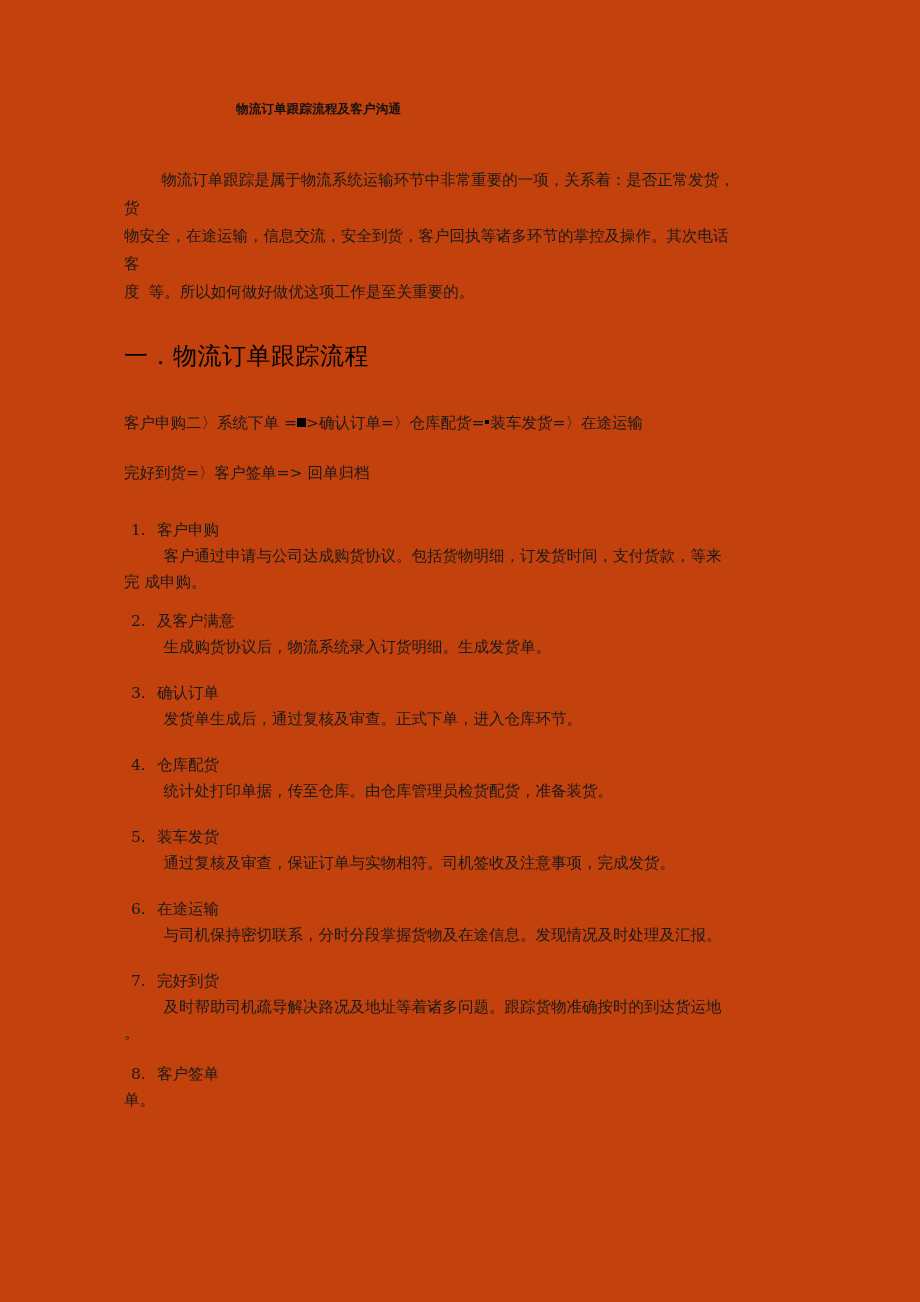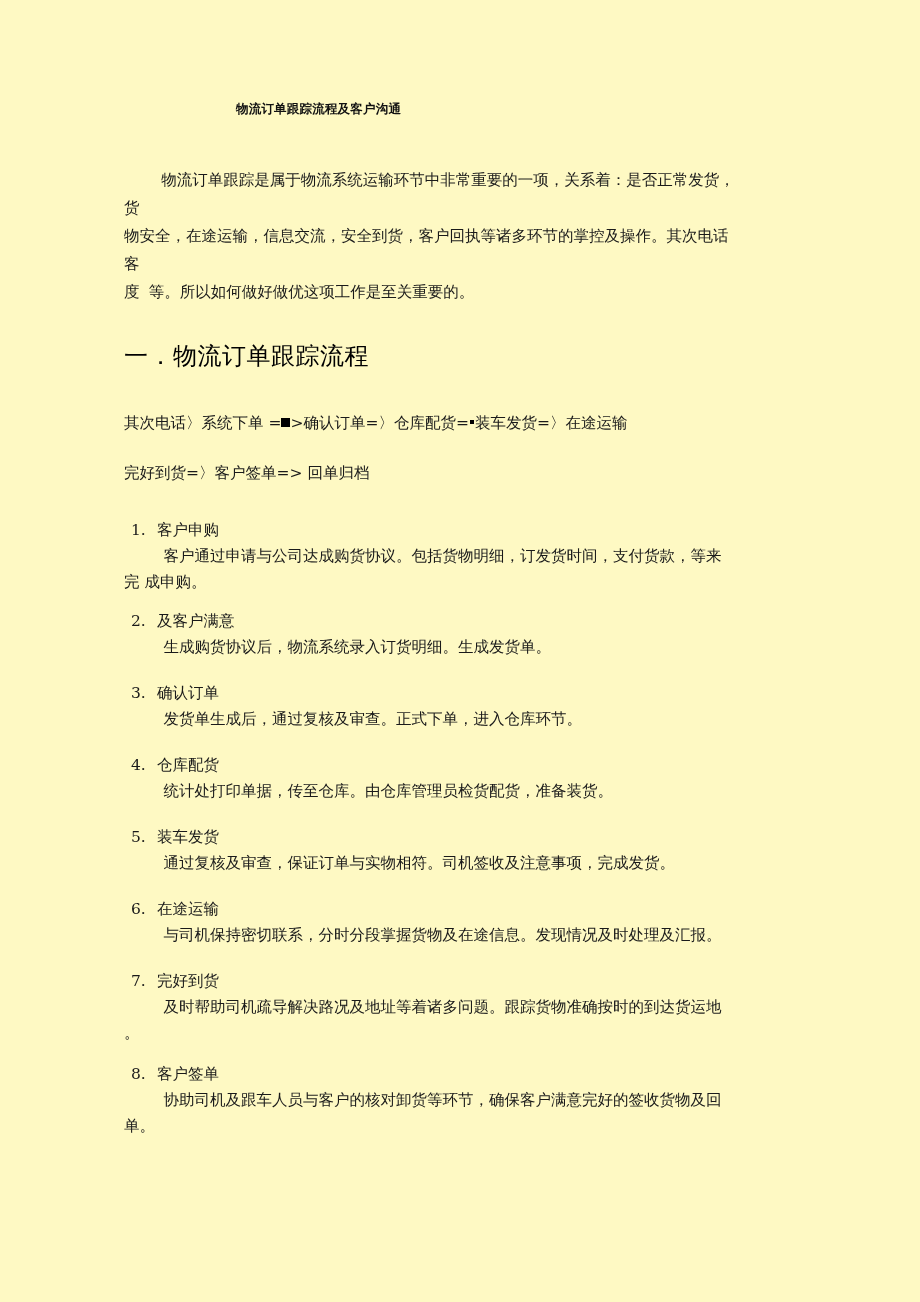--- a/index.html
+++ b/index.html
@@ -16,21 +16,21 @@
     color: #000000;
     -webkit-font-smoothing: antialiased;
   }
 
   .page {
     position: absolute;
     left: 0;
     top: 0;
     width: 920px;
     height: 1302px;
-    background: #fef9c3;
+    background: #c2410c;
   }
 
   
   .doc-title {
     position: absolute;
     left: 236px;
     top: 101px;
     font-family: "DejaVu Sans", "Liberation Sans", sans-serif;
     font-weight: bold;
     font-size: 12.5px;
@@ -149,21 +149,21 @@
   <div class="intro">
     <div class="ln">    物流订单跟踪是属于物流系统运输环节中非常重要的一项，关系着：是否正常发货，</div>
     <div class="ln">货</div>
     <div class="ln">物安全，在途运输，信息交流，安全到货，客户回执等诸多环节的掌控及操作。其次电话</div>
     <div class="ln">客</div>
     <div class="ln">度 等。所以如何做好做优这项工作是至关重要的。</div>
   </div>
 
   <div class="section-heading">一．物流订单跟踪流程</div>
 
-  <div class="flowline l1"><span>其次电话〉系统下单 =</span><span class="sq"></span><span>&gt;确认订单=〉仓库配货=</span><span class="dotmark"></span><span>装车发货=〉在途运输</span></div>
+  <div class="flowline l1"><span>客户申购二〉系统下单 =</span><span class="sq"></span><span>&gt;确认订单=〉仓库配货=</span><span class="dotmark"></span><span>装车发货=〉在途运输</span></div>
 
   <div class="flowline l2">完好到货=〉客户签单=&gt; 回单归档</div>
 
   <div class="list">
 
     <div class="li" style="top:518px">
       <div class="li-num">1.</div>
       <div class="li-label">客户申购</div>
       <div class="li-body">
         <span class="bline">        客户通过申请与公司达成购货协议。包括货物明细，订发货时间，支付货款，等来</span>
@@ -217,19 +217,18 @@
       <div class="li-body">
         <span class="bline">        及时帮助司机疏导解决路况及地址等着诸多问题。跟踪货物准确按时的到达货运地</span>
         <span class="bline">。</span>
       </div>
     </div>
 
     <div class="li" style="top:1062px">
       <div class="li-num">8.</div>
       <div class="li-label">客户签单</div>
       <div class="li-body">
-        <span class="bline">        协助司机及跟车人员与客户的核对卸货等环节，确保客户满意完好的签收货物及回</span>
         <span class="bline">单。</span>
       </div>
     </div>
 
   </div>
 </div>
 
 </body></html>

